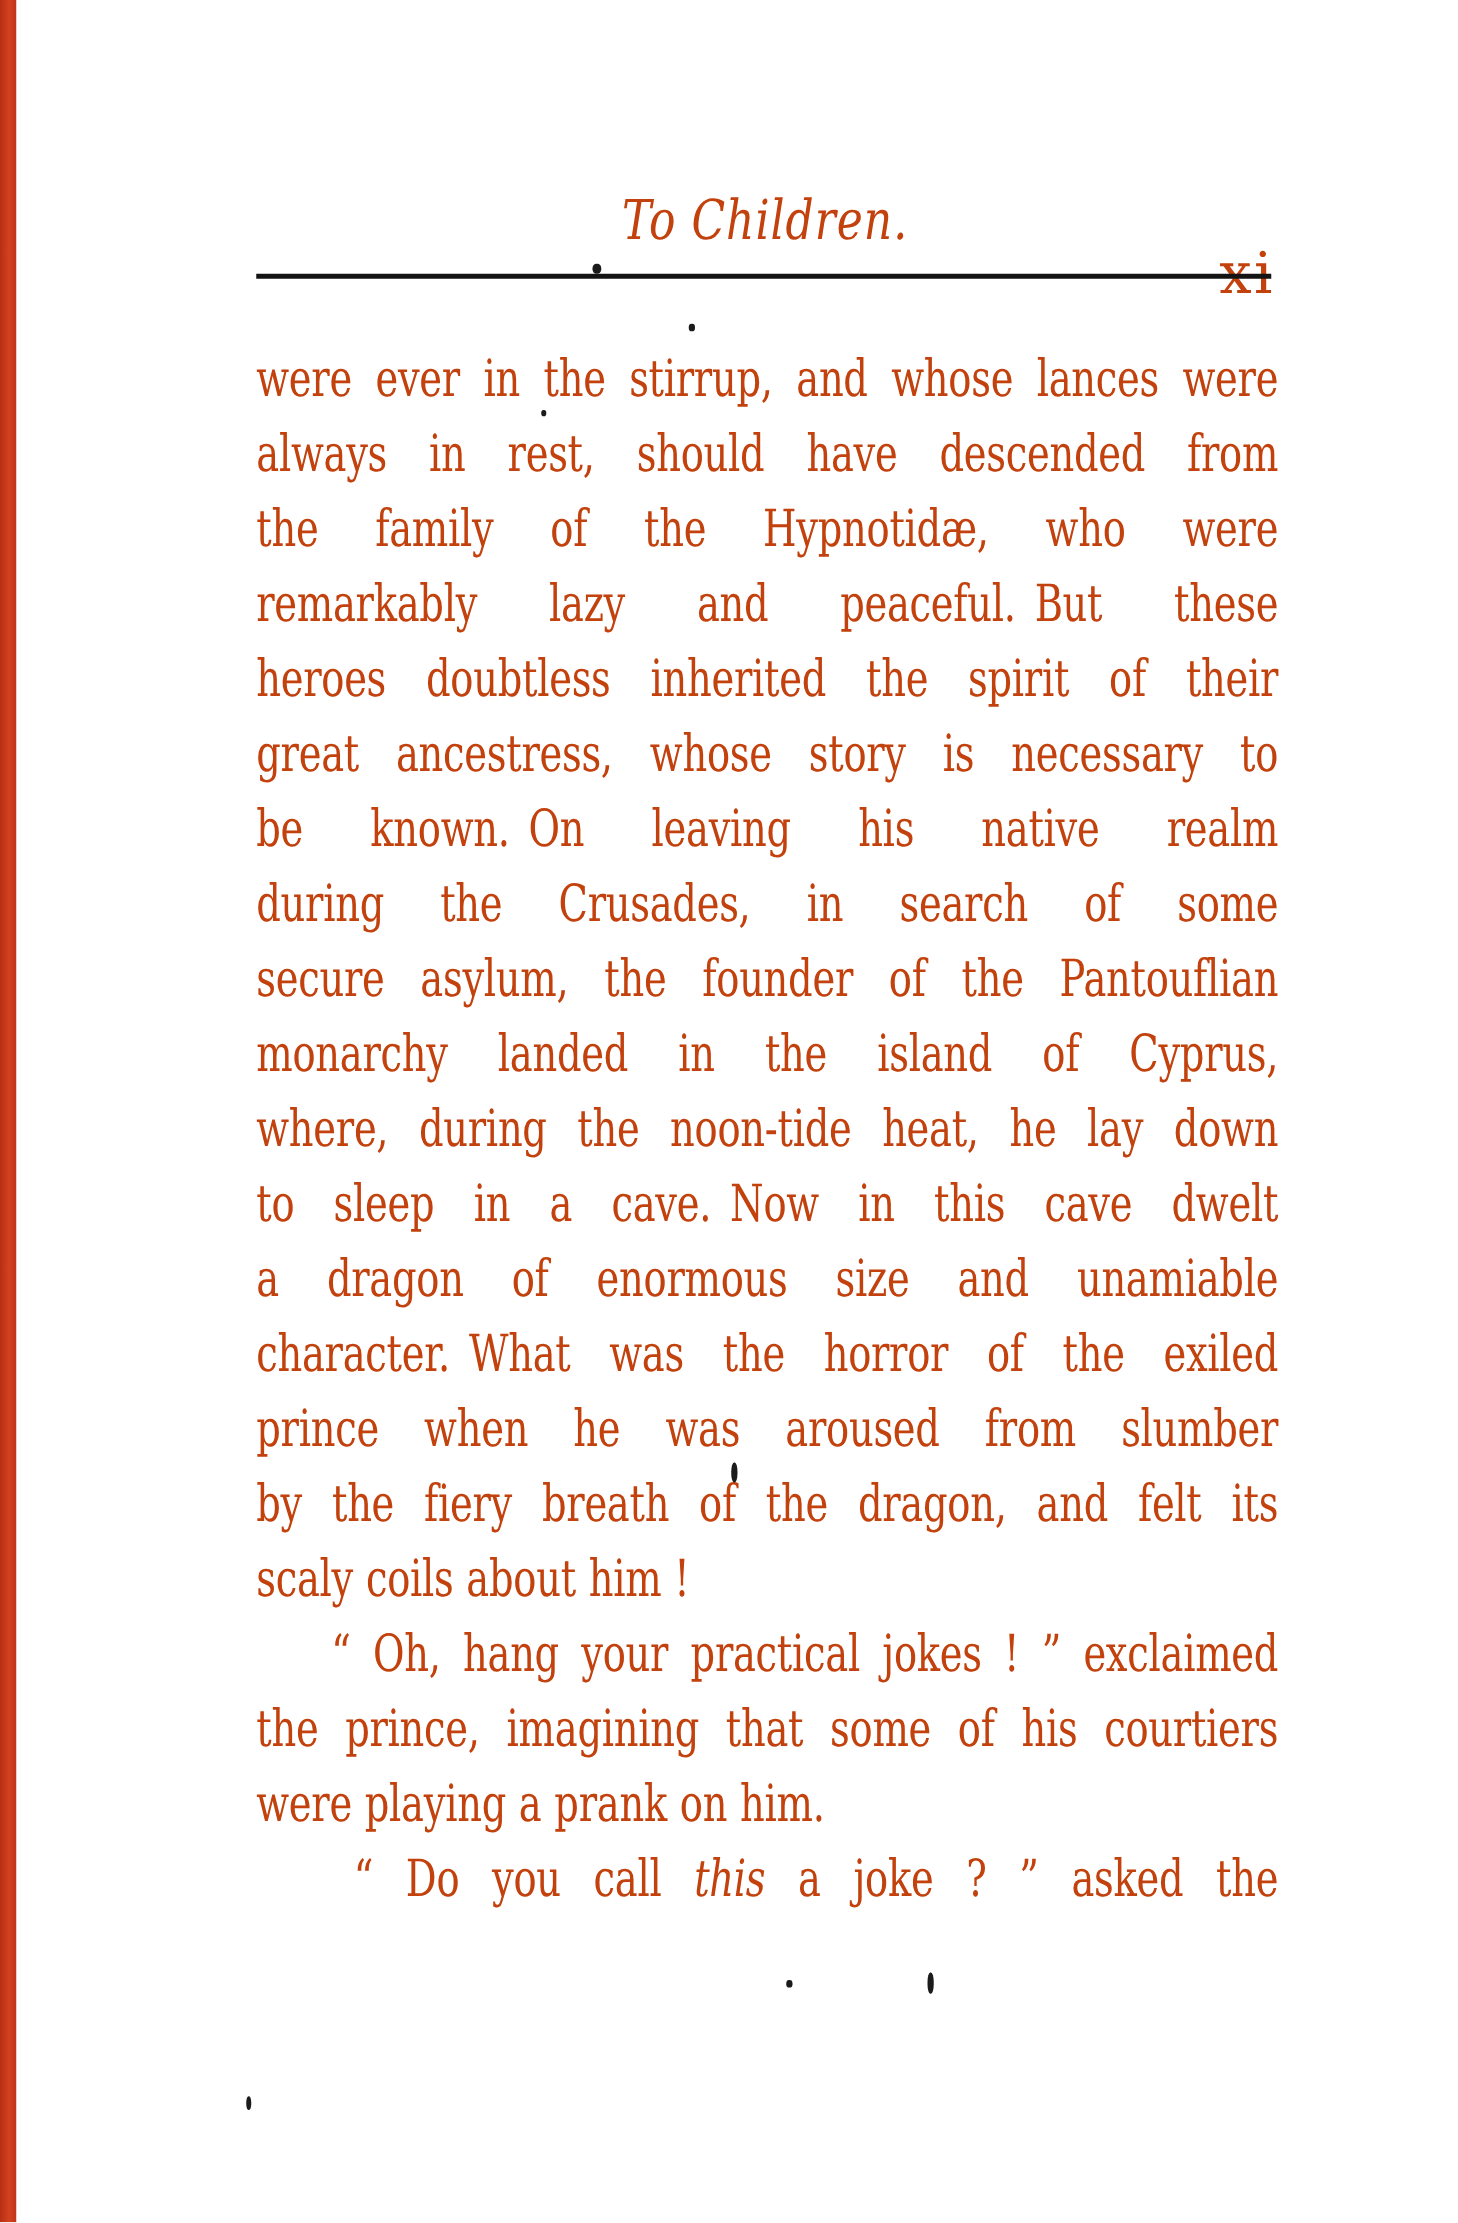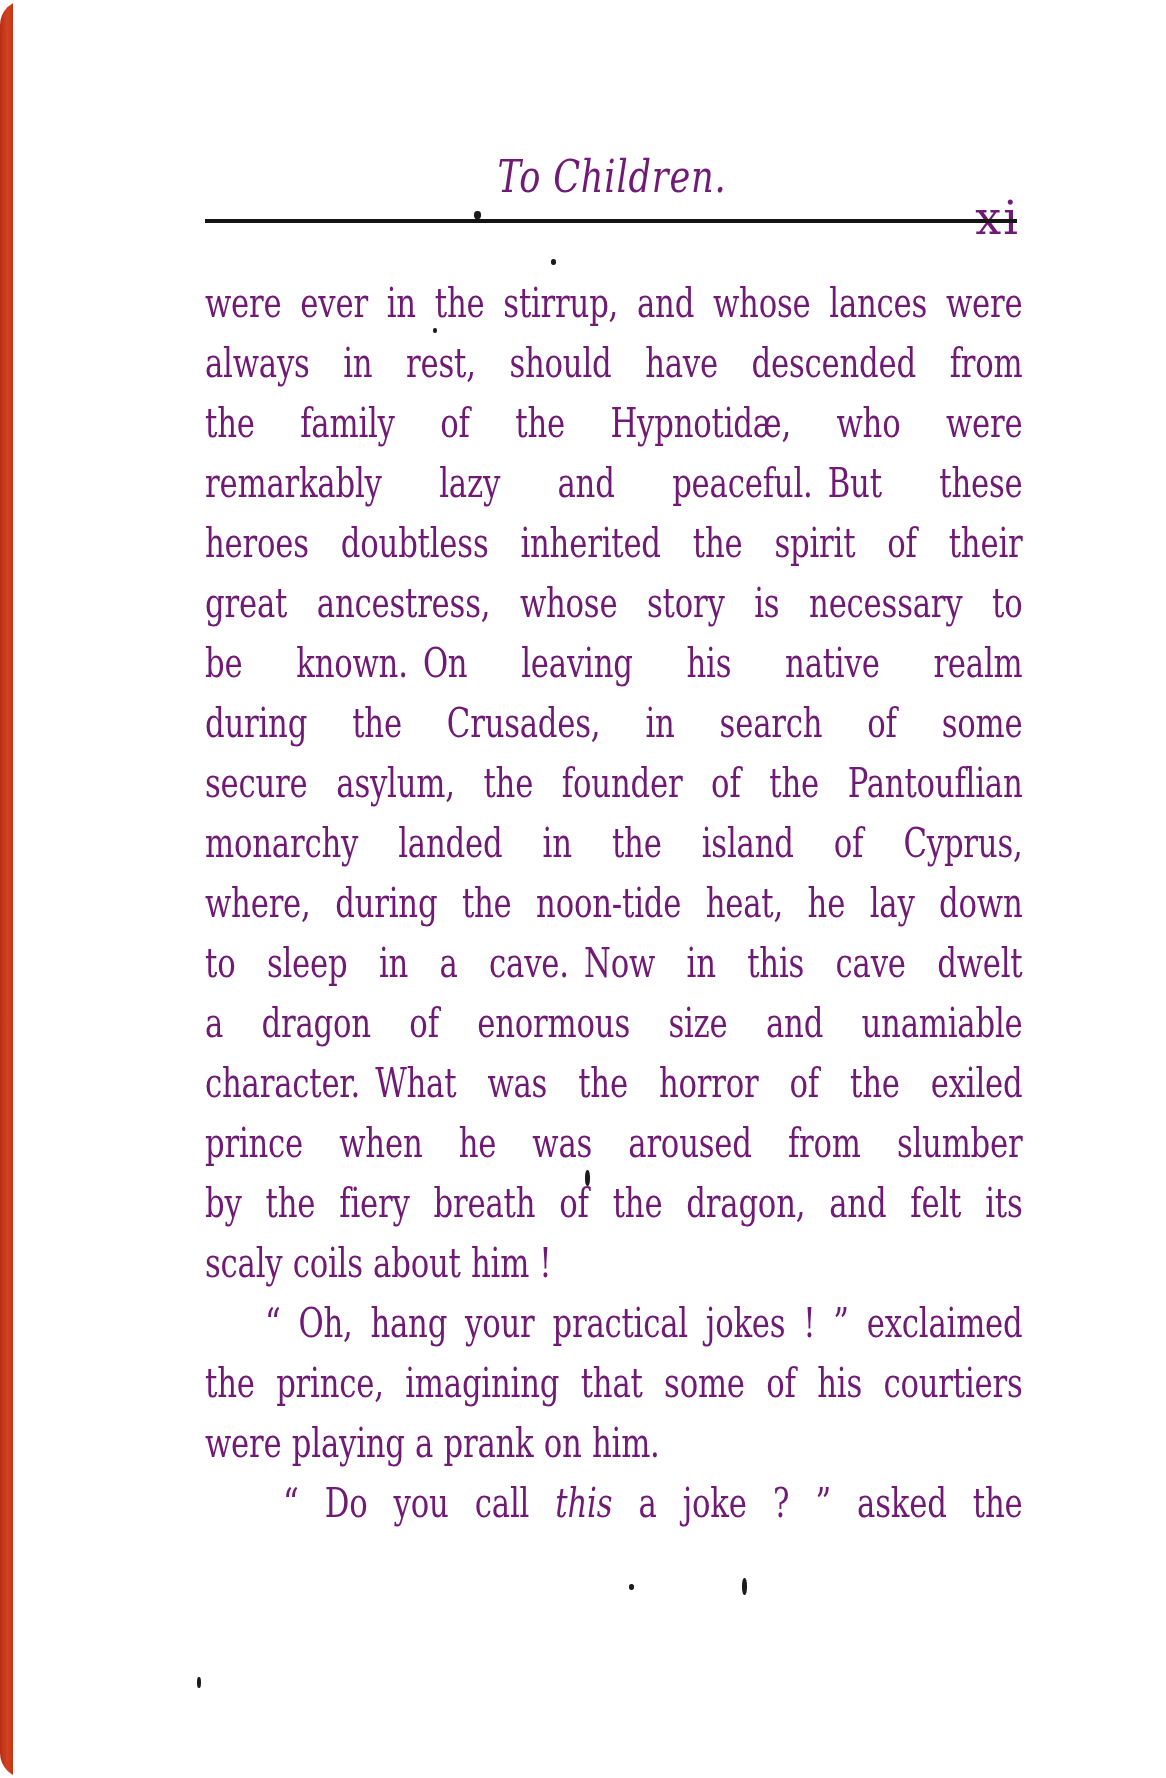--- a/index.html
+++ b/index.html
@@ -3,22 +3,21 @@
 <meta charset="utf-8">
 <style>
   html, body { margin: 0; padding: 0; background: #ffffff; }
   .page {
     position: relative;
     width: 1166px;
     height: 1778px;
     background: #ffffff;
     overflow: hidden;
     font-family: "DejaVu Serif", "Liberation Serif", serif;
-    color: #701a75;
-    border-radius: 25px;
+    color: #c2410c;
   }
   .cover-edge {
     position: absolute;
     left: 0; top: 0;
     width: 13px; height: 100%;
     background: linear-gradient(90deg, #b72d15 0%, #d2421f 55%, #c13518 100%);
   }
   .running-head {
     position: absolute;
     left: 205px; top: 151px;

